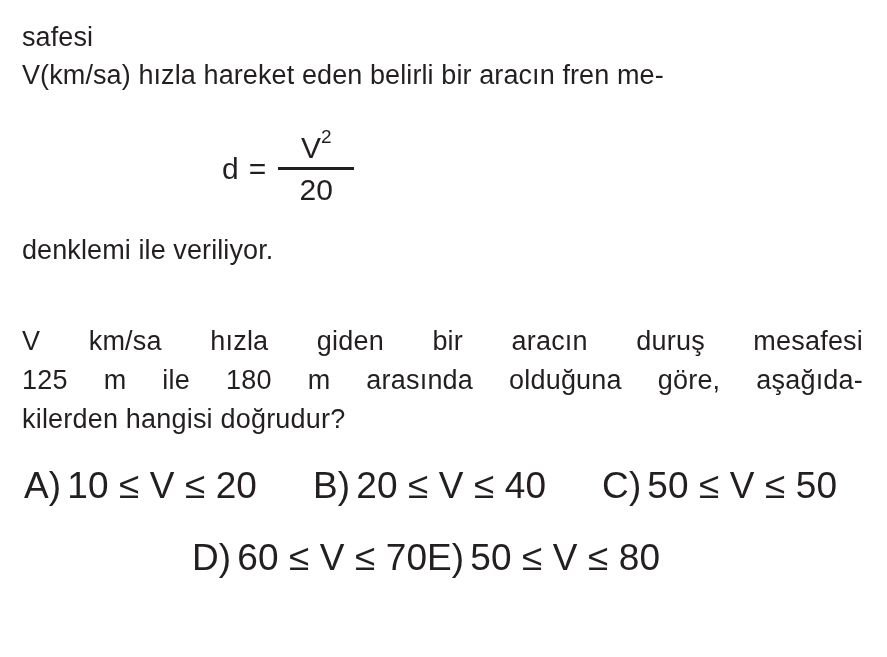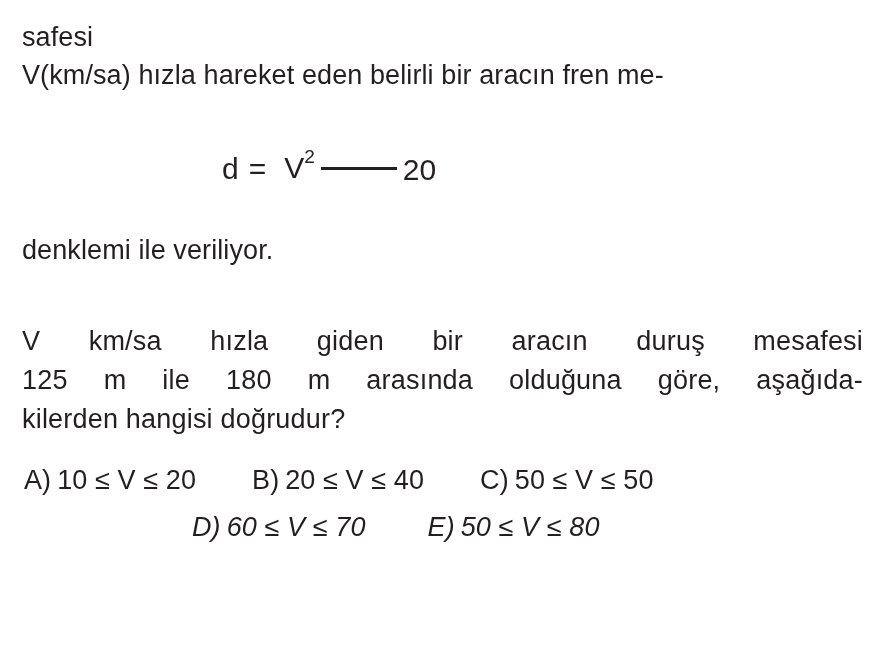--- a/index.html
+++ b/index.html
@@ -47,21 +47,21 @@
   .formula .lhs {
     font-size: 30px;
     margin-right: 10px;
   }
   .formula .eq {
     font-size: 30px;
     margin-right: 12px;
   }
   .frac {
     display: inline-flex;
-    flex-direction: row;
+    flex-direction: column;
     align-items: center;
     justify-content: center;
   }
   .frac .num {
     font-size: 30px;
     line-height: 1.05;
     padding: 0 6px 2px 6px;
     position: relative;
   }
   .frac .num .sup {
@@ -99,35 +99,33 @@
     text-align: justify;
     text-align-last: justify;
     white-space: normal;
   }
   .question .jline.last {
     text-align-last: left;
   }
   .options-row {
     margin-top: 26px;
     display: flex;
-    font-size: 27px;
+    font-size: 37px;
     letter-spacing: 0.1px;
     text-align: right;
   }
   .options-row.row1 {
     justify-content: flex-start;
     gap: 56px;
     padding-left: 2px;
   }
   .options-row.row2 {
-    margin-top: 16px;
+    margin-top: 30px;
     justify-content: flex-start;
-    gap: 62px;
     padding-left: 170px;
-    font-style: italic;
   }
   .opt {
     white-space: nowrap;
   }
   .opt .lbl {
     margin-right: 6px;
   }
 </style>
 </head>
 <body>

